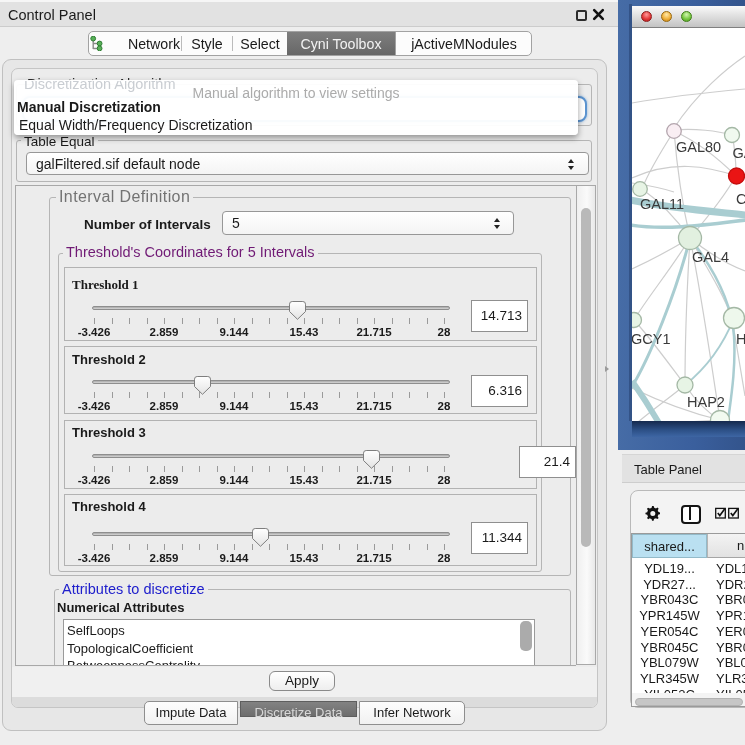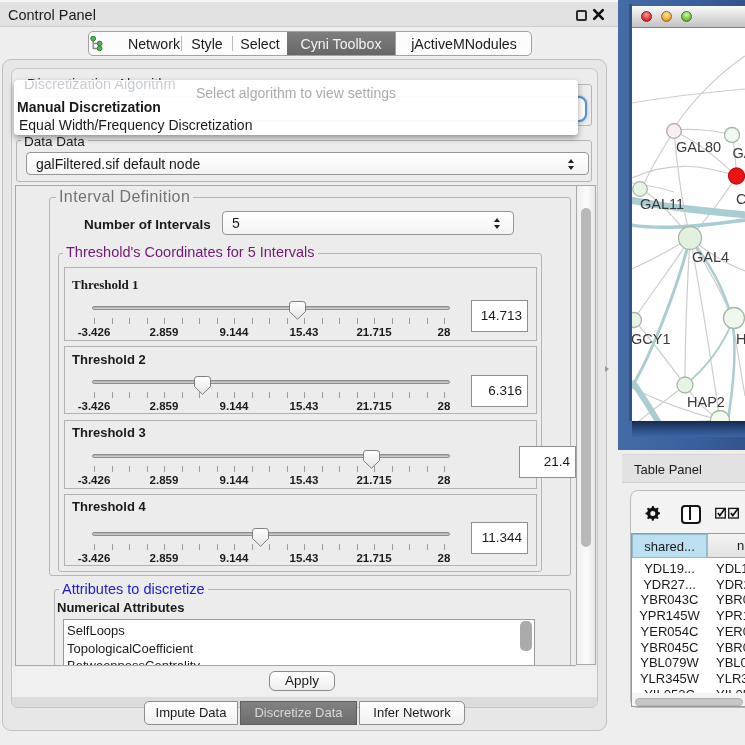--- a/index.html
+++ b/index.html
@@ -52,34 +52,34 @@
 </div>
 
 <div class="abs" style="left:2px;top:59px;width:605px;height:672px;background:#e7e7e7;border:1px solid #c0c0c0;border-radius:9px;"></div>
 <div class="abs" style="left:11px;top:68px;width:587px;height:640px;background:#ececec;border:1px solid #c5c5c5;border-radius:7px;"></div>
 
 <div class="abs" style="left:16px;top:84px;width:576px;height:42px;border:1px solid #b5b5b5;border-radius:3px;"></div>
 <div class="abs" style="left:0;top:76px;width:300px;height:4.5px;overflow:hidden;"><div style="margin-left:24px;color:#2f2f2f;background:#ececec;display:inline-block;padding:0 3px;font-size:14.5px;">Discretization Algorithm</div></div>
 <div class="abs" style="left:22px;top:96px;width:565px;height:26px;background:#fff;border:2.5px solid #5b93cf;border-radius:8px;box-shadow:0 0 3px #8ab4de;"></div>
 
 <div class="abs" style="left:16px;top:140px;width:576px;height:42px;border:1px solid #b5b5b5;border-radius:3px;"></div>
-<div class="grouptitle" style="left:21px;top:135px;font-size:13.5px;">Data Data</div>
+<div class="grouptitle" style="left:21px;top:135px;font-size:13.5px;">Table Equal</div>
 <div class="combo" style="left:26px;top:152px;width:563px;height:23px;">
   <span class="txt">galFiltered.sif default node</span>
   <div class="arrows" style="right:12px;top:6px;">
       <i class="u"></i>
       <i class="d"></i>
     </div>
 </div>
 
 <div class="abs" style="left:14px;top:80px;width:564px;height:55px;background:rgba(255,255,255,0.96);border-radius:4px;box-shadow:0 3px 6px rgba(0,0,0,0.38);"></div>
 <div class="abs" style="left:0;top:80.5px;width:300px;height:11px;overflow:hidden;">
     <div style="margin-left:24px;margin-top:-4.5px;color:#c9cdd2;font-size:14.5px;">Discretization Algorithm</div>
   </div>
-<div class="abs" style="left:14px;top:85px;width:564px;text-align:center;color:#ababab;font-size:14px;">Select algorithm to view settings</div>
+<div class="abs" style="left:14px;top:85px;width:564px;text-align:center;color:#ababab;font-size:14px;">Manual algorithm to view settings</div>
 <div class="abs" style="left:17px;top:99px;font-weight:bold;font-size:14px;">Manual Discretization</div>
 <div class="abs" style="left:19px;top:117px;font-size:14px;">Equal Width/Frequency Discretization</div>
 
 <div class="abs" style="left:15px;top:185px;width:561px;height:481px;border:1px solid #a8a8a8;border-right:none;background:#ececec;overflow:hidden;" id="viewport">
     <div class="abs" style="left:33px;top:11px;width:522px;height:379px;border:1px solid #b5b5b5;border-radius:3px;"></div>
     <div class="grouptitle" style="left:40px;top:3px;color:#737373;font-size:16px;letter-spacing:0.4px;line-height:15px;">Interval Definition</div>
     <div class="abs bold" style="left:68px;top:31px;font-size:13.5px;">Number of Intervals</div>
     <div class="combo" style="left:206px;top:25px;width:292px;height:24px;">
       <span class="txt">5</span>
       <div class="arrows" style="right:11px;top:6px;">
@@ -258,21 +258,21 @@
   </div>
 
 <div class="abs" style="left:576px;top:185px;width:20px;height:480px;background:linear-gradient(90deg,#efefef,#fafafa 55%,#e8e8e8);border:1px solid #a8a8a8;"></div>
 <div class="abs" style="left:581px;top:208px;width:10px;height:339px;background:#b9b9b9;border-radius:5px;"></div>
 
 <div class="abs" style="left:12px;top:667px;width:585px;height:30px;background:#f0f0f0;"></div>
 <div class="abs" style="left:12px;top:697px;width:585px;height:10px;background:#dcdcdc;border-radius:0 0 6px 6px;"></div>
 <div class="abs" style="left:269px;top:671px;width:66px;height:20px;background:linear-gradient(#ffffff,#eeeeee);border:1px solid #8a8a8a;border-radius:6px;text-align:center;line-height:18px;font-size:13.5px;">Apply</div>
 
 <div class="abs" style="left:144px;top:701px;width:94px;height:24px;background:linear-gradient(#fdfdfd,#f1f1f1);border:1px solid #8e8e8e;border-radius:5px 0 0 5px;text-align:center;line-height:22px;">Impute Data</div>
-<div class="abs" style="left:240px;top:701px;width:117px;height:24px;background:linear-gradient(#828282,#6d6d6d);border:1px solid #5e5e5e;color:#d8d8d8;text-align:center;line-height:22px;">Discretize Data</div>
+<div class="abs" style="left:240px;top:701px;width:117px;height:16px;background:linear-gradient(#828282,#6d6d6d);border:1px solid #5e5e5e;color:#d8d8d8;text-align:center;line-height:22px;">Discretize Data</div>
 <div class="abs" style="left:359px;top:701px;width:106px;height:24px;background:linear-gradient(#fdfdfd,#f1f1f1);border:1px solid #8e8e8e;border-radius:0 5px 5px 0;text-align:center;line-height:22px;">Infer Network</div>
 
 <div class="abs" style="left:605px;top:366px;width:0;height:0;border-top:3px solid transparent;border-bottom:3px solid transparent;border-left:4px solid #9a9a9a;"></div>
 
 <div class="abs" style="left:618px;top:0;width:127px;height:450px;background:linear-gradient(90deg,#466ca6,#3a5f9d 60%,#33548c);"></div>
 <div class="abs" style="left:629px;top:4px;width:3px;height:417px;background:rgba(20,40,80,0.35);"></div>
 <div class="abs" style="left:632px;top:6px;width:113px;height:22px;background:linear-gradient(#fafafa,#c3c3c3);border-bottom:1px solid #808080;"></div>
 <div class="abs" style="left:641px;top:11px;width:11px;height:11px;border-radius:50%;background:radial-gradient(circle at 50% 30%,#ff9a9a,#e43b3b 55%,#b01616);border:0.5px solid #8c1e1e;"></div>
 <div class="abs" style="left:661px;top:11px;width:11px;height:11px;border-radius:50%;background:radial-gradient(circle at 50% 30%,#ffe9a8,#f0b13c 55%,#c07e10);border:0.5px solid #97680f;"></div>
 <div class="abs" style="left:681px;top:11px;width:11px;height:11px;border-radius:50%;background:radial-gradient(circle at 50% 30%,#d2f5b0,#79c944 55%,#4e9a1e);border:0.5px solid #3f7d18;"></div>

